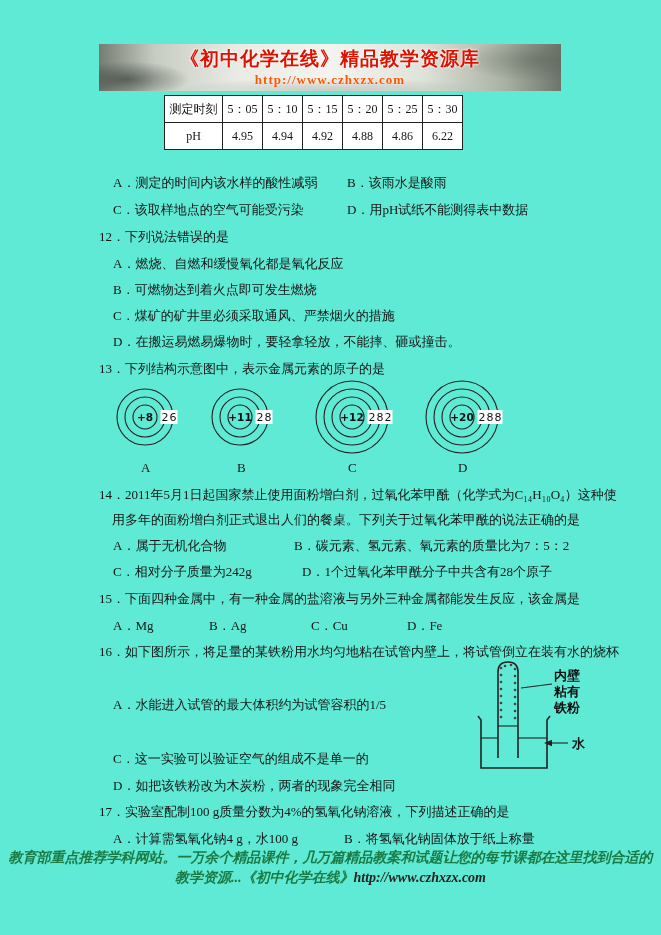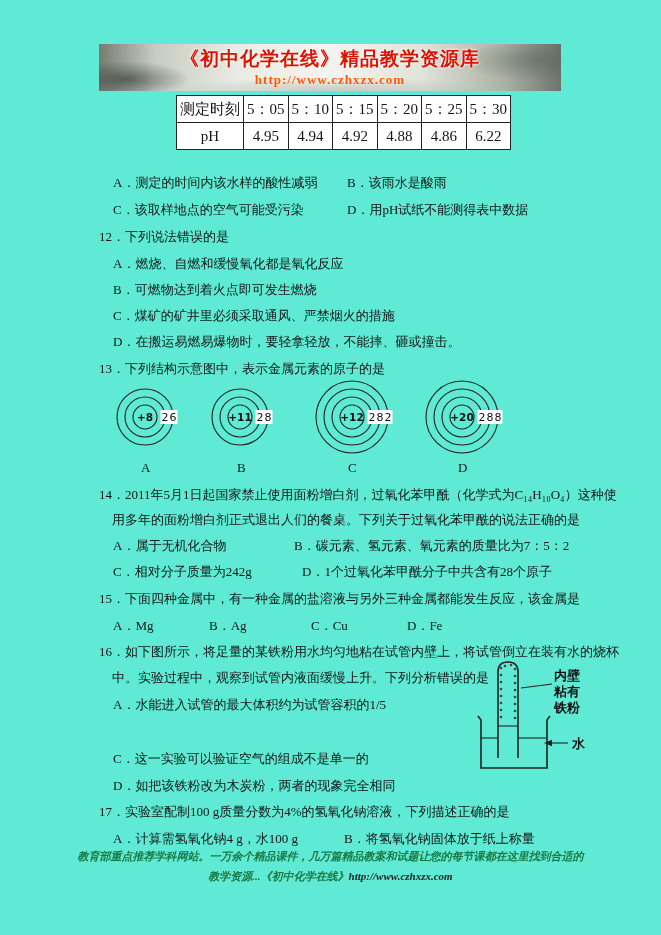--- a/index.html
+++ b/index.html
@@ -24,40 +24,40 @@
   .banner-title {
     margin-top:2px; font-size:19px; font-weight:bold; color:#dd1100; letter-spacing:1px;
     text-shadow:0 0 2px #fff, 0 0 3px #fff;
   }
   .banner-url {
     font-size:13px; font-weight:bold; color:#ff5500; letter-spacing:1px;
     text-shadow:0 0 2px #fff; cursor:pointer;
   }
 
   
-  .ph-table { position:absolute; left:176px; top:95px; border-collapse:collapse; font-size:15px; }
+  .ph-table { position:absolute; left:164px; top:95px; border-collapse:collapse; font-size:12px; }
   .ph-table td { border:1px solid #222; text-align:center; height:27px; padding:0 3px; min-width:40px; background:#fff; }
   .ph-table td.hdr { min-width:58px; }
 
   
   .atoms { position:absolute; left:100px; top:378px; }
   .atoms .ln { fill:none; stroke:#222; stroke-width:1.1; }
   .atoms text { font-family:"DejaVu Sans","Liberation Sans",sans-serif; font-size:11px; text-anchor:middle; fill:#111; }
   .atoms text.nuc { font-size:10.5px; font-weight:bold; }
 
   
   .apparatus { position:absolute; left:468px; top:656px; }
   .apparatus .ln  { fill:none; stroke:#222; stroke-width:1.1; }
   .apparatus .ln2 { fill:none; stroke:#222; stroke-width:1.6; }
   .apparatus text { font-family:"Liberation Serif","DejaVu Serif",serif; font-size:13px; font-weight:bold; fill:#111; }
 
   
   .footer1, .footer2 {
     position:absolute; left:0; width:661px; text-align:center;
-    font-size:11px; color:#1c7a45; font-style:italic; font-weight:bold; white-space:nowrap;
+    font-size:14px; color:#1c7a45; font-style:italic; font-weight:bold; white-space:nowrap;
   }
   .footer1 { top:849px; }
   .footer2 { top:869px; }
   .footer2 .url { color:#222; cursor:pointer; }
 </style>
 </head>
 <body>
 
 <div class="page">
 
@@ -167,21 +167,20 @@
   <div class="abs" style="left:113px;top:563px">C．相对分子质量为242g</div>
   <div class="abs" style="left:302px;top:563px">D．1个过氧化苯甲酰分子中共含有28个原子</div>
 
   <div class="abs" style="left:99px;top:590px">15．下面四种金属中，有一种金属的盐溶液与另外三种金属都能发生反应，该金属是</div>
   <div class="abs" style="left:113px;top:617px">A．Mg</div>
   <div class="abs" style="left:209px;top:617px">B．Ag</div>
   <div class="abs" style="left:311px;top:617px">C．Cu</div>
   <div class="abs" style="left:407px;top:617px">D．Fe</div>
 
   <div class="abs" style="left:99px;top:643px">16．如下图所示，将足量的某铁粉用水均匀地粘在试管内壁上，将试管倒立在装有水的烧杯</div>
-  <div class="abs" style="left:112px;top:669px">中。实验过程中，观察到试管内液面缓慢上升。下列分析错误的是</div>
   <div class="abs" style="left:113px;top:696px">A．水能进入试管的最大体积约为试管容积的1/5</div>
   <div class="abs" style="left:113px;top:750px">C．这一实验可以验证空气的组成不是单一的</div>
   <div class="abs" style="left:113px;top:777px">D．如把该铁粉改为木炭粉，两者的现象完全相同</div>
 
   <svg class="apparatus" width="192" height="125" viewBox="0 0 192 125">
 
     <g>
       <path class="ln2" d="M10,60 L13,64 L13,112 L79,112 L79,64 L82,60"></path>
       <line class="ln" x1="13" y1="82" x2="30" y2="82"></line>
       <line class="ln" x1="50" y1="82" x2="79" y2="82"></line>

